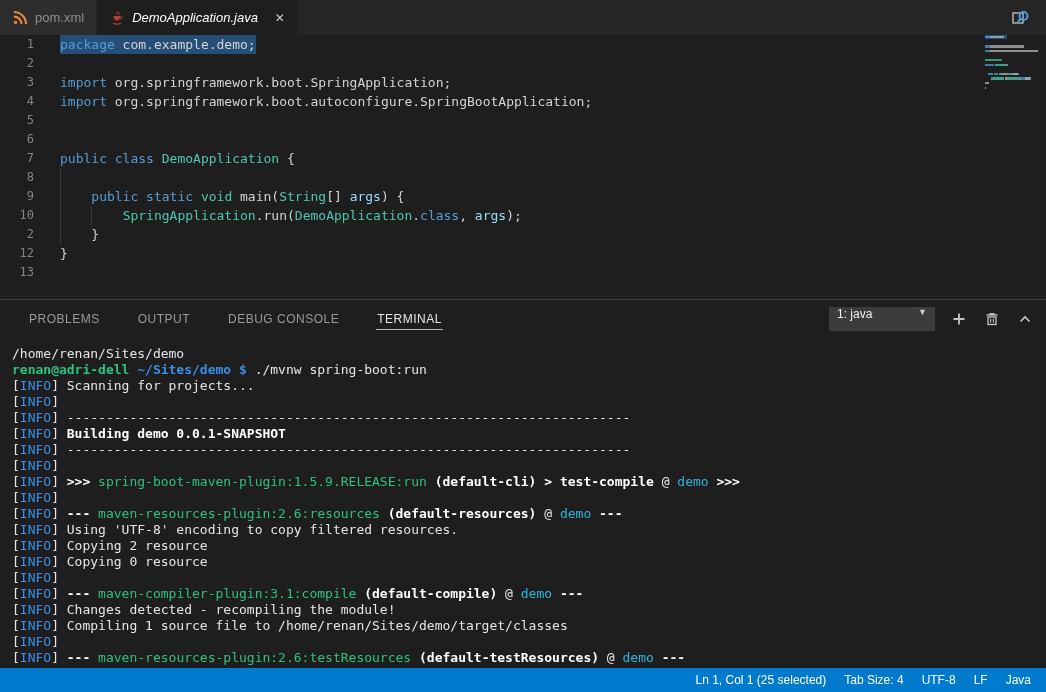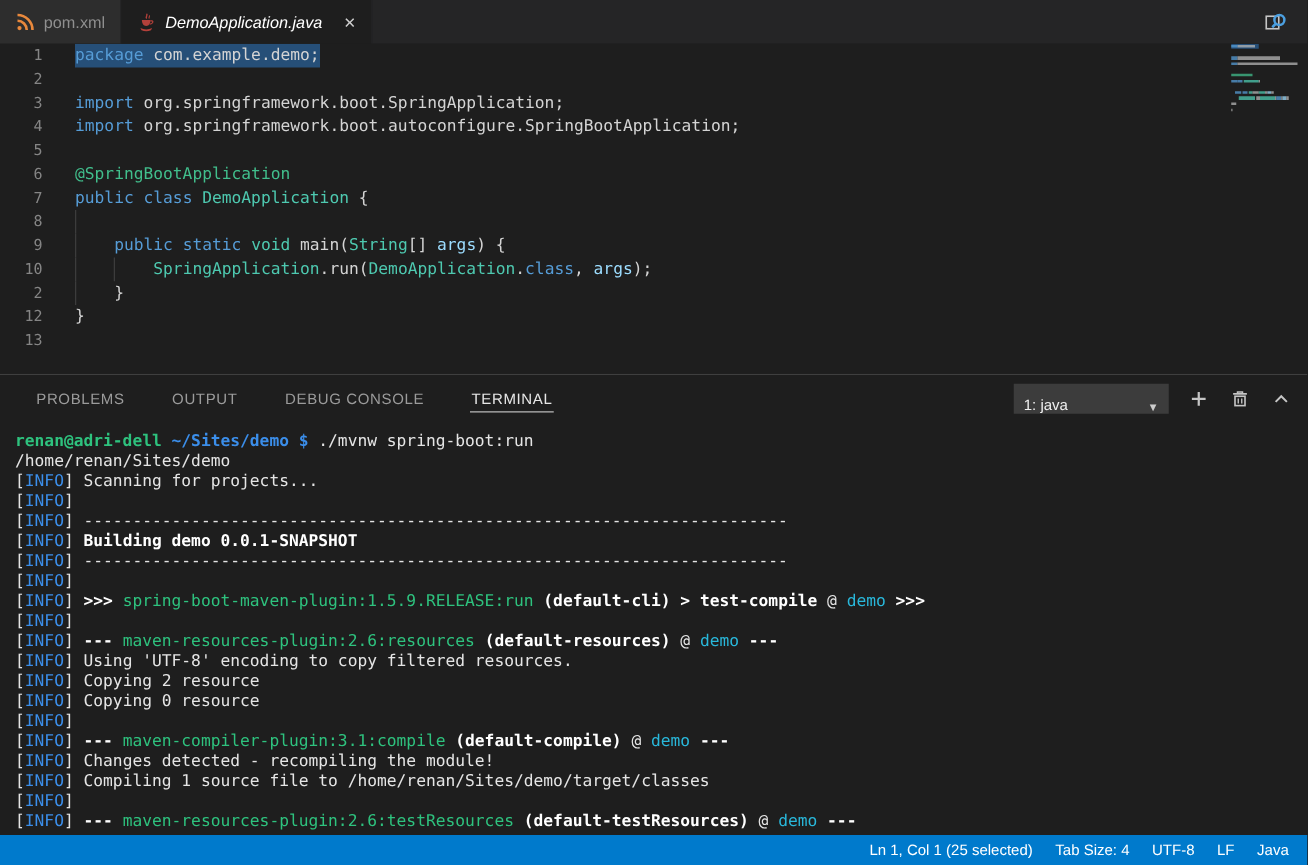--- a/index.html
+++ b/index.html
@@ -31,22 +31,22 @@
   .tk-param{color:var(--param-blue);}
   .minimap{position:absolute;top:1px;right:5px;width:56px;height:75px;}
   .mm-bar{position:absolute;height:2.4px;}
 
   
   .panel{flex:none;height:369px;box-sizing:border-box;border-top:1px solid #3F3F3F;background:var(--editor-bg);}
   .panel-header{height:38px;display:flex;align-items:center;padding-left:28px;}
   .ptab{font-size:12px;letter-spacing:.5px;color:#9B9B9B;margin-right:36px;padding:3px 1px;cursor:pointer;}
   .ptab.active{color:#E7E7E7;border-bottom:1px solid #B9B9B9;}
   .panel-actions{margin-left:auto;display:flex;align-items:center;gap:15px;padding-right:12px;}
-  .tpicker{width:124px;height:24px;box-sizing:border-box;background:#3C3C3C;color:#F0F0F0;font-size:12px;
-           display:flex;align-items:flex-end;justify-content:space-between;padding:0 8px;cursor:pointer;}
+  .tpicker{width:106px;height:24px;box-sizing:border-box;background:#3C3C3C;color:#F0F0F0;font-size:12px;
+           display:flex;align-items:flex-start;justify-content:space-between;padding:0 8px;cursor:pointer;}
   .tpicker .arrow{font-size:9px;color:#CCCCCC;}
   .pact{width:18px;height:18px;display:flex;align-items:center;justify-content:center;cursor:pointer;}
 
   .terminal{padding:8px 0 0 12px;font-family:"DejaVu Sans Mono",monospace;font-size:13px;cursor:text;}
   .tline{height:16px;line-height:16px;white-space:pre;}
   .tt-w{color:var(--term-fg);}
   .tt-wb{color:#FFFFFF;font-weight:bold;}
   .tt-b{color:var(--term-blue);}
   .tt-bb{color:var(--term-blue);font-weight:bold;}
   .tt-g{color:var(--term-green);margin-top:48px;}
@@ -98,21 +98,21 @@
     </div>
   </div>
 
   <div class="editor">
     <div id="code-lines">
         <div class="cline"><span class="ln">1</span><span class="ctext selected"><span class="tk-kw">package</span><span class="tk-plain"> com.example.demo;</span></span></div>
         <div class="cline"><span class="ln">2</span><span class="ctext"></span></div>
         <div class="cline"><span class="ln">3</span><span class="ctext"><span class="tk-kw">import</span><span class="tk-plain"> org.springframework.boot.SpringApplication;</span></span></div>
         <div class="cline"><span class="ln">4</span><span class="ctext"><span class="tk-kw">import</span><span class="tk-plain"> org.springframework.boot.autoconfigure.SpringBootApplication;</span></span></div>
         <div class="cline"><span class="ln">5</span><span class="ctext"></span></div>
-        <div class="cline"><span class="ln">6</span><span class="ctext"><span class="tk-ann">@SpringBootApplication</span></span></div>
+        <div class="cline"><span class="ln">6</span></div>
         <div class="cline"><span class="ln">7</span><span class="ctext"><span class="tk-kw">public</span><span class="tk-plain"> </span><span class="tk-kw">class</span><span class="tk-plain"> </span><span class="tk-type">DemoApplication</span><span class="tk-plain"> {</span></span></div>
         <div class="cline"><div class="guide" style="left: 60px;"></div><span class="ln">8</span><span class="ctext"></span></div>
         <div class="cline"><div class="guide" style="left: 60px;"></div><span class="ln">9</span><span class="ctext"><span class="tk-plain">    </span><span class="tk-kw">public</span><span class="tk-plain"> </span><span class="tk-kw">static</span><span class="tk-plain"> </span><span class="tk-type">void</span><span class="tk-plain"> main(</span><span class="tk-type">String</span><span class="tk-plain">[] </span><span class="tk-param">args</span><span class="tk-plain">) {</span></span></div>
         <div class="cline"><div class="guide" style="left: 60px;"></div><div class="guide" style="left: 91.28px;"></div><span class="ln">10</span><span class="ctext"><span class="tk-plain">        </span><span class="tk-type">SpringApplication</span><span class="tk-plain">.run(</span><span class="tk-type">DemoApplication</span><span class="tk-plain">.</span><span class="tk-kw">class</span><span class="tk-plain">, </span><span class="tk-param">args</span><span class="tk-plain">);</span></span></div>
         <div class="cline"><div class="guide" style="left: 60px;"></div><span class="ln">2</span><span class="ctext"><span class="tk-plain">    }</span></span></div>
         <div class="cline"><span class="ln">12</span><span class="ctext"><span class="tk-plain">}</span></span></div>
         <div class="cline"><span class="ln">13</span><span class="ctext"></span></div>
       </div>
     <div class="minimap" id="minimap">
         <div class="mm-bar" style="left: 0px; top: -0.8px; height: 4px; width: 21.5px; background: rgb(38, 79, 120);"></div>
@@ -173,22 +173,22 @@
           </svg>
         </span>
         <span class="pact">
           <svg viewBox="0 0 16 16" width="16" height="16">
               <path d="M3.5 10.5 L8 6 l4.5 4.5" stroke="#C5C5C5" stroke-width="1.6" fill="none"></path>
             </svg>
         </span>
       </div>
     </div>
     <div class="terminal" id="terminal">
+        <div class="tline"><span class="tt-w">/home/renan/Sites/demo</span></div>
         <div class="tline"><span class="tt-gb">renan@adri-dell</span><span class="tt-w"> </span><span class="tt-bb">~/Sites/demo</span><span class="tt-w"> </span><span class="tt-bb">$</span><span class="tt-w"> ./mvnw spring-boot:run</span></div>
-        <div class="tline"><span class="tt-w">/home/renan/Sites/demo</span></div>
         <div class="tline"><span class="tt-w">[</span><span class="tt-b">INFO</span><span class="tt-w">] </span><span class="tt-w">Scanning for projects...</span></div>
         <div class="tline"><span class="tt-w">[</span><span class="tt-b">INFO</span><span class="tt-w">]</span></div>
         <div class="tline"><span class="tt-w">[</span><span class="tt-b">INFO</span><span class="tt-w">] </span><span class="tt-w">------------------------------------------------------------------------</span></div>
         <div class="tline"><span class="tt-w">[</span><span class="tt-b">INFO</span><span class="tt-w">] </span><span class="tt-wb">Building demo 0.0.1-SNAPSHOT</span></div>
         <div class="tline"><span class="tt-w">[</span><span class="tt-b">INFO</span><span class="tt-w">] </span><span class="tt-w">------------------------------------------------------------------------</span></div>
         <div class="tline"><span class="tt-w">[</span><span class="tt-b">INFO</span><span class="tt-w">]</span></div>
         <div class="tline"><span class="tt-w">[</span><span class="tt-b">INFO</span><span class="tt-w">] </span><span class="tt-wb">&gt;&gt;&gt; </span><span class="tt-g">spring-boot-maven-plugin:1.5.9.RELEASE:run</span><span class="tt-w"> </span><span class="tt-wb">(default-cli)</span><span class="tt-w"> </span><span class="tt-wb">&gt;</span><span class="tt-w"> </span><span class="tt-wb">test-compile</span><span class="tt-w"> @ </span><span class="tt-cy">demo</span><span class="tt-w"> </span><span class="tt-wb">&gt;&gt;&gt;</span></div>
         <div class="tline"><span class="tt-w">[</span><span class="tt-b">INFO</span><span class="tt-w">]</span></div>
         <div class="tline"><span class="tt-w">[</span><span class="tt-b">INFO</span><span class="tt-w">] </span><span class="tt-wb">--- </span><span class="tt-g">maven-resources-plugin:2.6:resources</span><span class="tt-w"> </span><span class="tt-wb">(default-resources)</span><span class="tt-w"> @ </span><span class="tt-cy">demo</span><span class="tt-w"> </span><span class="tt-wb">---</span></div>
         <div class="tline"><span class="tt-w">[</span><span class="tt-b">INFO</span><span class="tt-w">] </span><span class="tt-w">Using 'UTF-8' encoding to copy filtered resources.</span></div>

